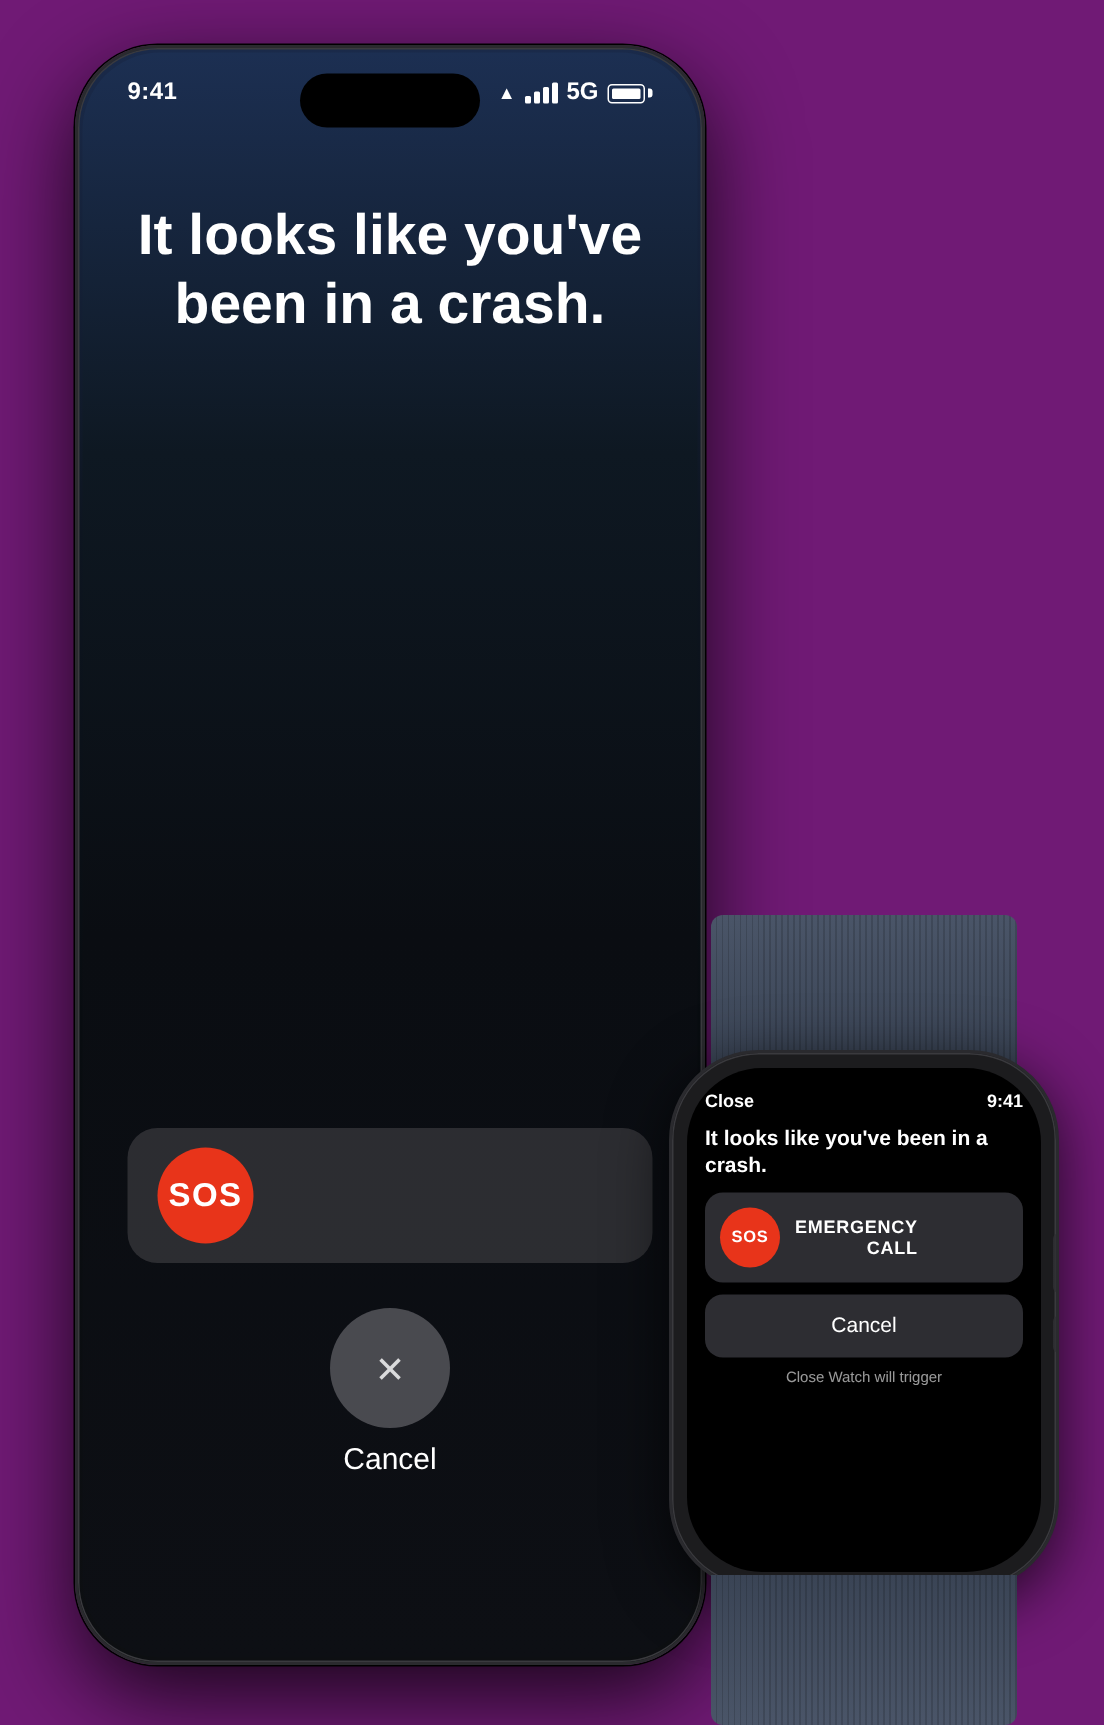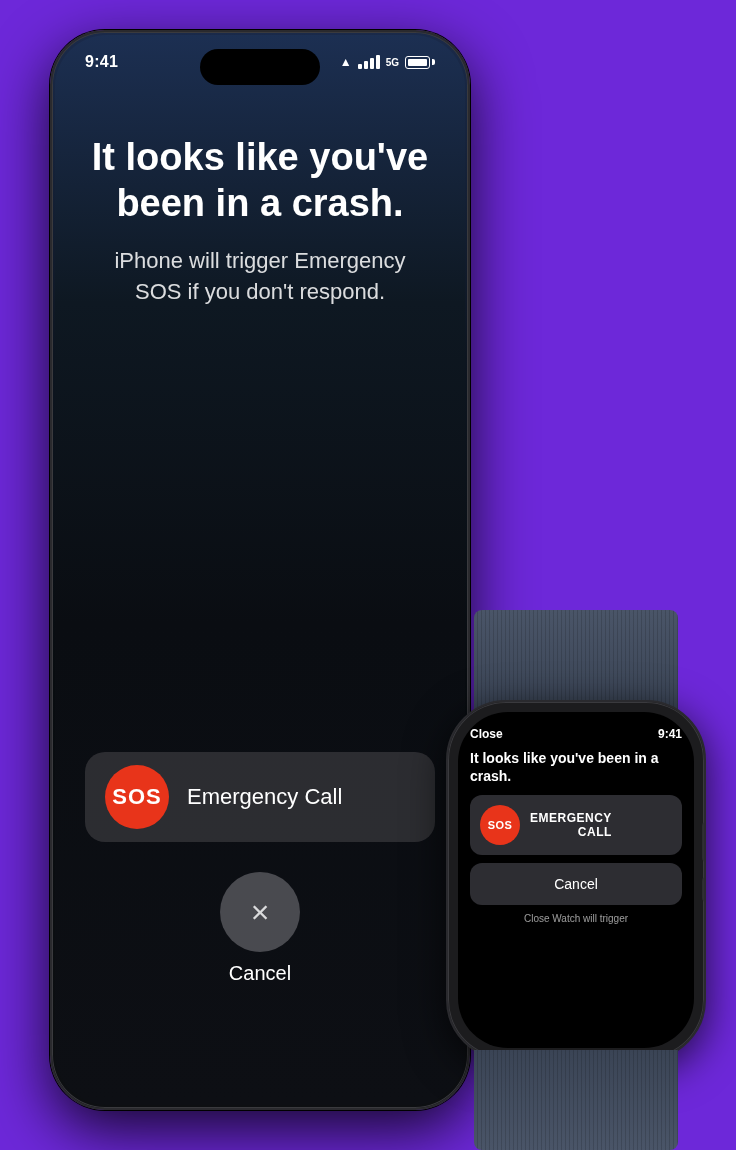--- a/index.html
+++ b/index.html
@@ -12,21 +12,21 @@
       align-items: center;
       justify-content: center;
       font-family: -apple-system, 'SF Pro Display', 'Helvetica Neue', sans-serif;
       overflow: hidden;
     }
 
     .scene {
       position: relative;
       width: 736px;
       height: 1150px;
-      background: #6d28d9;
+      background: #701a75;
     }
 
     
     .iphone {
       position: absolute;
       left: 50px;
       top: 30px;
       width: 420px;
       height: 1080px;
       background: linear-gradient(180deg, #1a2a4a 0%, #0d1520 30%, #080c10 60%, #0d0f12 100%);
@@ -94,21 +94,21 @@
       border-radius: 1px;
       width: 4px;
     }
 
     .signal-bars span:nth-child(1) { height: 5px; }
     .signal-bars span:nth-child(2) { height: 8px; }
     .signal-bars span:nth-child(3) { height: 11px; }
     .signal-bars span:nth-child(4) { height: 14px; }
 
     .network-label {
-      font-size: 10px;
+      font-size: 16px;
       font-weight: 600;
       color: #fff;
     }
 
     .battery-icon {
       display: flex;
       align-items: center;
       gap: 2px;
     }
 
@@ -468,29 +468,27 @@
             <div class="battery-body">
               <div class="battery-fill"></div>
             </div>
             <div class="battery-tip"></div>
           </div>
         </div>
       </div>
 
       <div class="iphone-content">
         <div class="crash-title">It looks like you've been in a crash.</div>
-        <div class="crash-subtitle">iPhone will trigger Emergency SOS if you don't respond.</div>
       </div>
 
       <div class="iphone-buttons">
         <div class="sos-btn">
           <div class="sos-circle">
             <span class="sos-text">SOS</span>
           </div>
-          <span class="sos-label">Emergency Call</span>
         </div>
 
         <div class="cancel-btn">
           <div class="cancel-circle">
             <span class="cancel-x">×</span>
           </div>
           <span class="cancel-label">Cancel</span>
         </div>
       </div>
 

